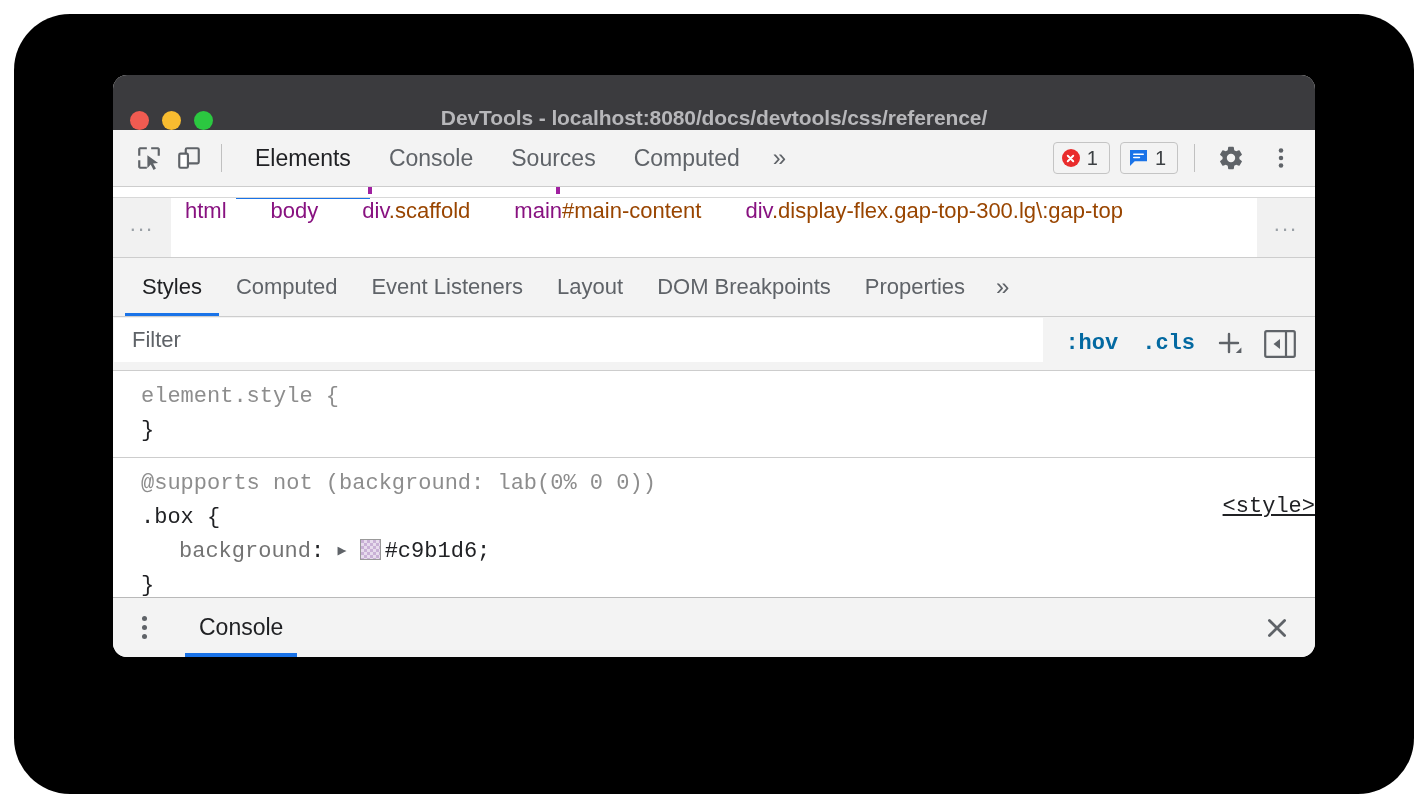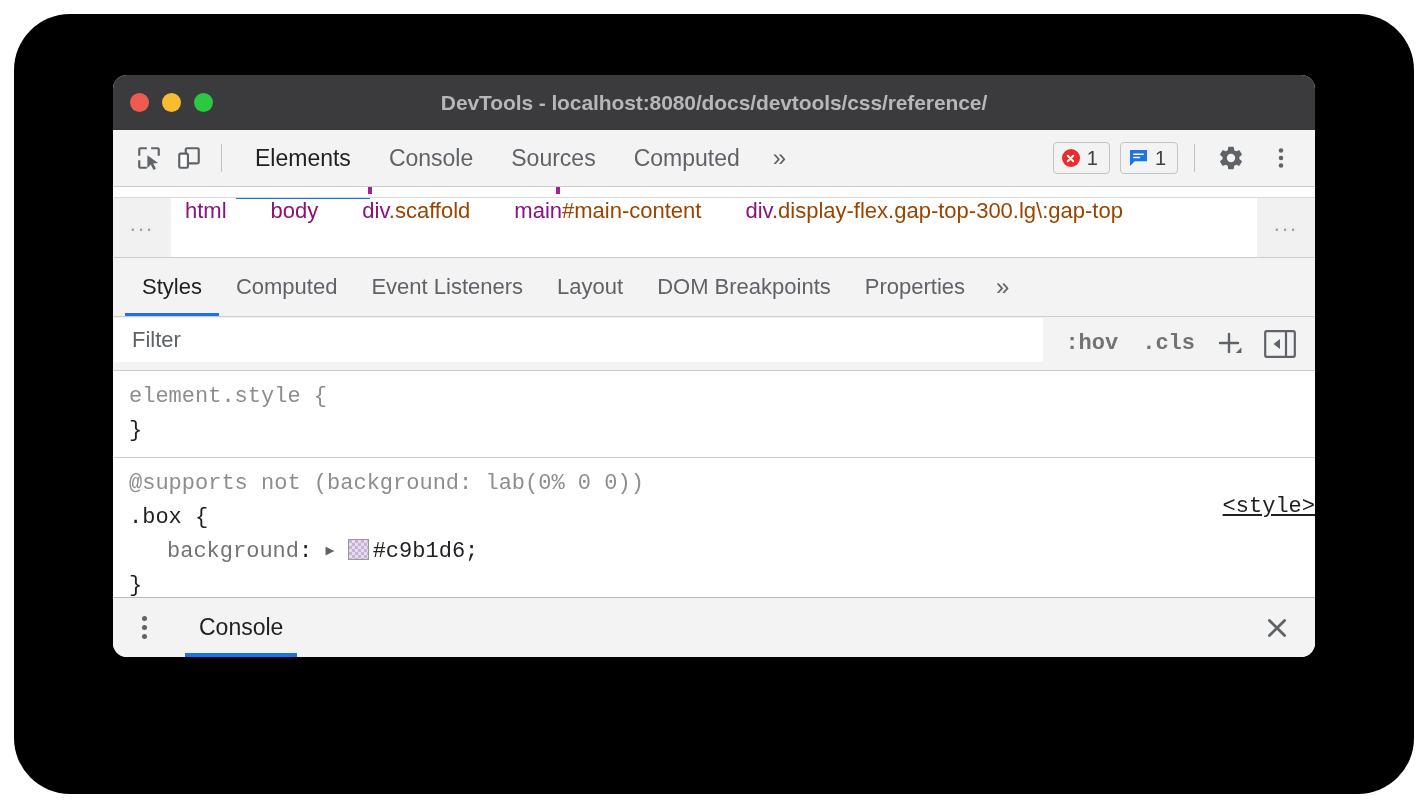--- a/index.html
+++ b/index.html
@@ -44,21 +44,21 @@
     display: flex;
     flex-direction: column;
   }
 
   
   .titlebar {
     height: 55px;
     flex: 0 0 55px;
     background: #3b3b3e;
     display: flex;
-    align-items: center;
+    align-items: flex-end;
     position: relative;
   }
   .traffic {
     display: flex;
     gap: 13px;
     margin-left: 17px;
   }
   .dot {
     width: 19px;
     height: 19px;
@@ -283,21 +283,21 @@
     flex: 0 0 auto;
     display: flex;
     align-items: center;
     gap: 0;
     padding: 0 16px 0 10px;
   }
   .mono-btn {
     font-family: "Liberation Mono", monospace;
     font-size: 22px;
     font-weight: bold;
-    color: #737373;
+    color: #0369a1;
     padding: 0 12px;
     line-height: 1;
   }
   .plus-btn {
     position: relative;
     width: 46px;
     height: 40px;
     display: flex;
     align-items: center;
     justify-content: center;
@@ -323,20 +323,21 @@
   .rule {
     padding: 9px 0 9px 0;
     position: relative;
   }
   .rule + .rule { border-top: 1px solid #cdcdcd; }
   .code-line {
     padding-left: 16px;
     line-height: 1.55;
     white-space: pre;
     color: #202124;
+    margin-left: 12px;
   }
   .code-line.indent { padding-left: 54px; }
   .sel-dim   { color: #8d8d8d; }
   .prop      { color: #737373; }
   .val       { color: #202124; }
   .arrow-tri {
     display: inline-block;
     color: #5f6368;
     font-size: 15px;
     transform: translateY(-2px);

